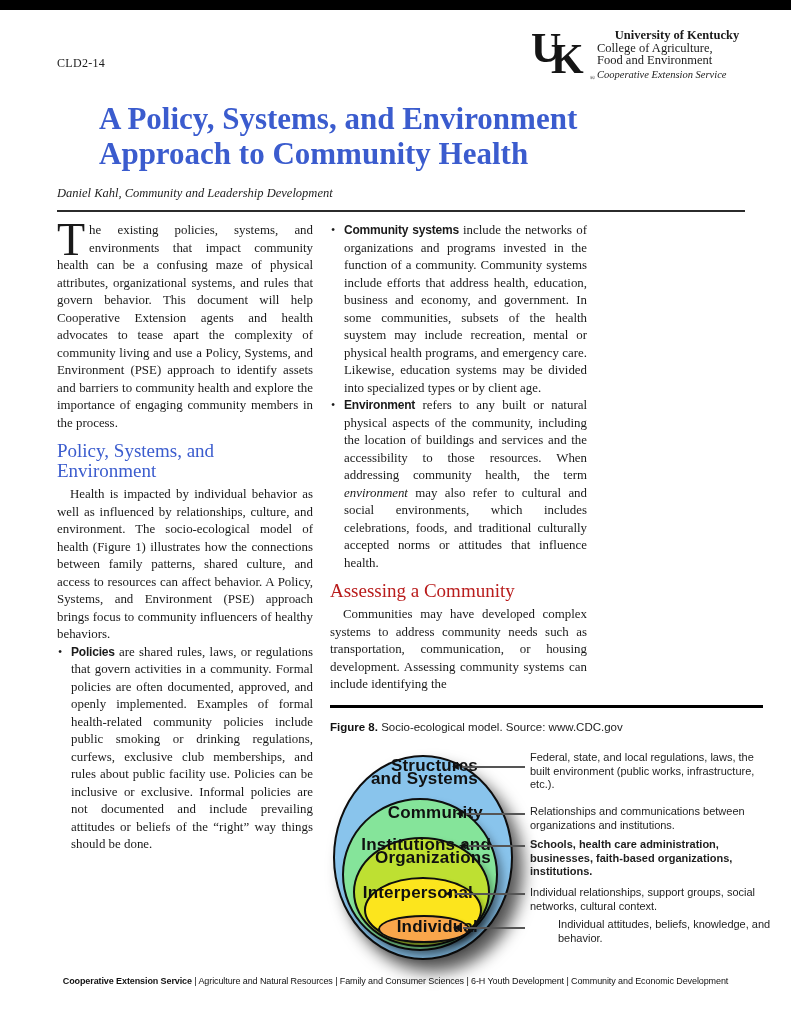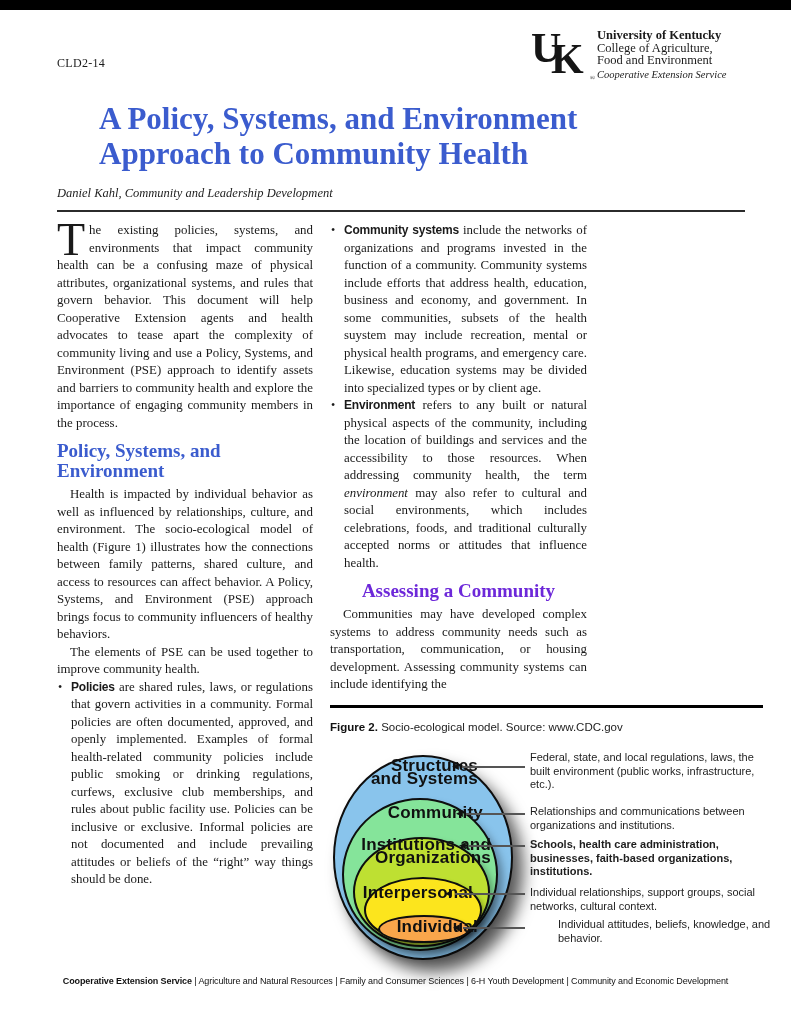--- a/index.html
+++ b/index.html
@@ -6,36 +6,36 @@
   .page{position:relative;width:791px;height:1024px;background:#ffffff;margin:0 auto;overflow:hidden;
         font-family:"Liberation Serif", serif;color:#1a1a1a;}
   .top-bar{position:absolute;left:0;top:0;width:791px;height:10px;background:#000;}
   .doc-code{position:absolute;left:57px;top:56px;font-size:12px;letter-spacing:.3px;}
   
   .uk-logo{position:absolute;left:531px;top:28px;width:60px;height:56px;color:#151515;}
   .uk-u{position:absolute;left:0;top:0;font-size:42px;line-height:40px;font-weight:bold;}
   .uk-k{position:absolute;left:20px;top:11px;font-size:42px;line-height:40px;font-weight:bold;}
   .uk-reg{position:absolute;right:-4px;bottom:2px;font-size:7px;}
   .org-block{position:absolute;left:597px;top:29px;width:160px;line-height:12.5px;}
-  .org-name{font-weight:bold;font-size:12.5px;}
+  .org-name{font-weight:bold;font-size:12.5px;text-align:center;}
   .org-line{font-size:12.5px;}
   .org-svc{font-size:10.5px;font-style:italic;margin-top:2px;}
   
   .page-title{position:absolute;left:55px;top:101px;width:580px;font-size:31px;line-height:35px;
               font-weight:bold;}
   .byline{position:absolute;left:57px;top:186px;font-size:12.5px;font-style:italic;color:#222;}
   .title-rule{position:absolute;left:57px;top:210px;width:688px;height:2px;background:#2b2b2b;}
   
   .col{position:absolute;top:222px;width:256px;font-size:12.9px;line-height:17.5px;text-align:justify;}
   .col-left{left:57px;}
   .col-right{left:330px;width:257px;}
   .para{margin:0;text-indent:13px;}
   .para.noindent{text-indent:0;}
   .dropcap{float:left;font-size:46px;line-height:34px;padding:1px 4px 0 0;font-weight:normal;}
-  .sec-heading{font-size:19px;line-height:20px;font-weight:bold;margin:9px 0 5px 0;text-align:left;}
+  .sec-heading{font-size:19px;line-height:20px;font-weight:normal;margin:9px 0 5px 0;text-align:left;}
   .bullet{position:relative;padding-left:14px;margin:0;}
   .bullet .dot{position:absolute;left:1px;top:0;font-size:12px;}
   .lead{font-family:"Liberation Sans", sans-serif;font-weight:bold;font-size:12px;letter-spacing:-.2px;}
   .ital{font-style:italic;}
   
   .figure-block{position:absolute;left:330px;top:705px;width:433px;}
   .figure-rule{width:433px;height:3px;background:#000;}
   .figure-caption{margin-top:13px;font-family:"Liberation Sans", sans-serif;font-size:11.5px;color:#222;}
   .figure-caption b{font-weight:bold;color:#111;}
   .fig-canvas{position:absolute;left:3px;top:43px;width:430px;height:225px;}
@@ -95,44 +95,43 @@
 
   <div class="byline">Daniel Kahl, Community and Leadership Development</div>
   <div class="title-rule"></div>
 
   <div class="col col-left">
     <p class="para noindent">
       <span class="dropcap">T</span><span>he existing policies, systems, and environments that impact community health can be a confusing maze of physical attributes, organizational systems, and rules that govern behavior. This document will help Cooperative Extension agents and health advocates to tease apart the complexity of community living and use a Policy, Systems, and Environment (PSE) approach to identify assets and barriers to community health and explore the importance of engaging community members in the process.</span>
     </p>
     <div class="sec-heading" style="color: rgb(59, 92, 206);">Policy, Systems, and Environment</div>
     <p class="para">Health is impacted by individual behavior as well as influenced by relationships, culture, and environment. The socio-ecological model of health (Figure 1) illustrates how the connections between family patterns, shared culture, and access to resources can affect behavior. A Policy, Systems, and Environment (PSE) approach brings focus to community influencers of healthy behaviors.</p>
-    <p class="para">The elements of PSE can be used together to improve community health.</p>
     <div class="bullet">
       <span class="dot">•</span>
       <span class="lead">Policies</span><span> are shared rules, laws, or regulations that govern activities in a community. Formal policies are often documented, approved, and openly implemented. Examples of formal health-related community policies include public smoking or drinking regulations, curfews, exclusive club memberships, and rules about public facility use. Policies can be inclusive or exclusive. Informal policies are not documented and include prevailing attitudes or beliefs of the “right” way things should be done.</span>
     </div>
   </div>
 
   <div class="col col-right">
     <div class="bullet">
       <span class="dot">•</span>
       <span class="lead">Community systems</span><span> include the networks of organizations and programs invested in the function of a community. Community systems include efforts that address health, education, business and economy, and government. In some communities, subsets of the health suystem may include recreation, mental or physical health programs, and emergency care. Likewise, education systems may be divided into specialized types or by client age.</span>
     </div>
     <div class="bullet">
       <span class="dot">•</span>
       <span class="lead">Environment</span><span> refers to any built or natural physical aspects of the community, including the location of buildings and services and the accessibility to those resources. When addressing community health, the term </span><span class="ital">environment</span><span> may also refer to cultural and social environments, which includes celebrations, foods, and traditional culturally accepted norms or attitudes that influence health.</span>
     </div>
-    <div class="sec-heading" style="color: #6d28d9; text-align: center;">Assessing a Community</div>
+    <div class="sec-heading" style="color: #b91c1c;">Assessing a Community</div>
     <p class="para">Communities may have developed complex systems to address community needs such as transportation, communication, or housing development. Assessing community systems can include identifying the</p>
   </div>
 
   <div class="figure-block">
     <div class="figure-rule"></div>
     <div class="figure-caption">
-      <b>Figure 2.</b><span> Socio-ecological model. Source: www.CDC.gov</span>
+      <b>Figure 8.</b><span> Socio-ecological model. Source: www.CDC.gov</span>
     </div>
     <div class="fig-canvas">
 
       <div class="ring ring-0" style="background: rgb(137, 196, 236);"></div>
       <div class="ring ring-1" style="background: rgb(133, 228, 154);"></div>
       <div class="ring ring-2" style="background: rgb(190, 224, 50);"></div>
       <div class="ring ring-3" style="background: rgb(252, 229, 29);"></div>
       <div class="ring ring-4" style="background: rgb(249, 166, 75);"></div>
 
       <div class="ring-label rl-0">Structures and Systems</div>

